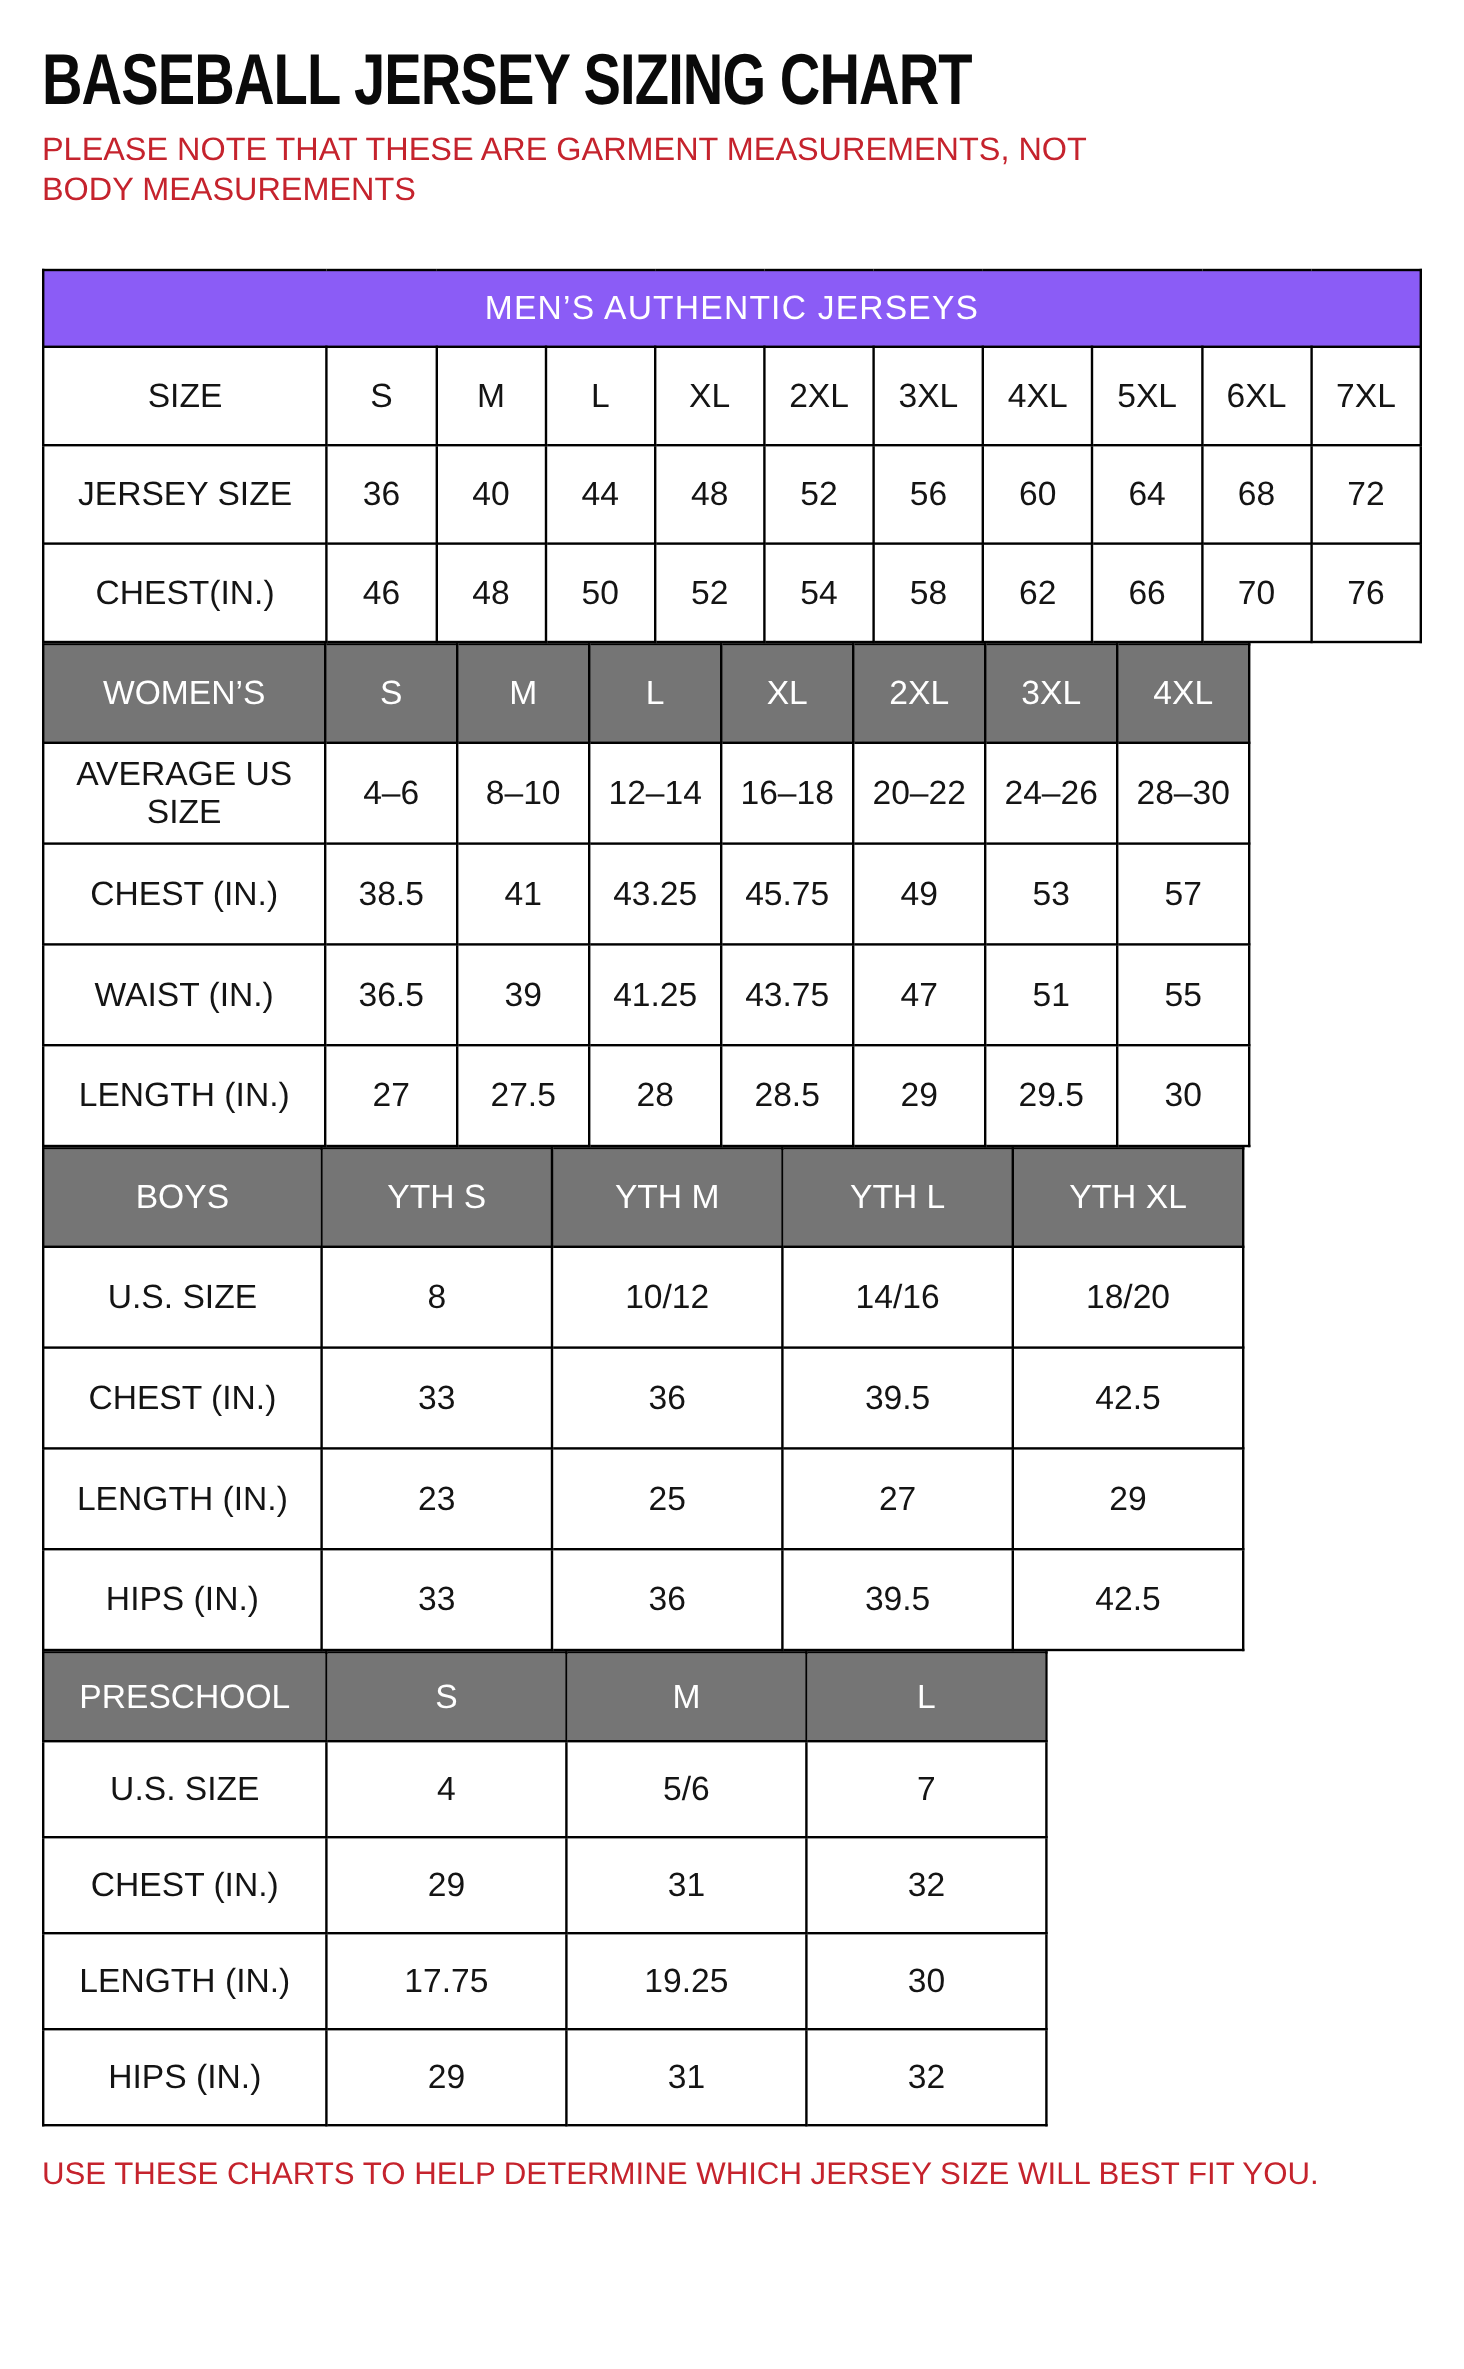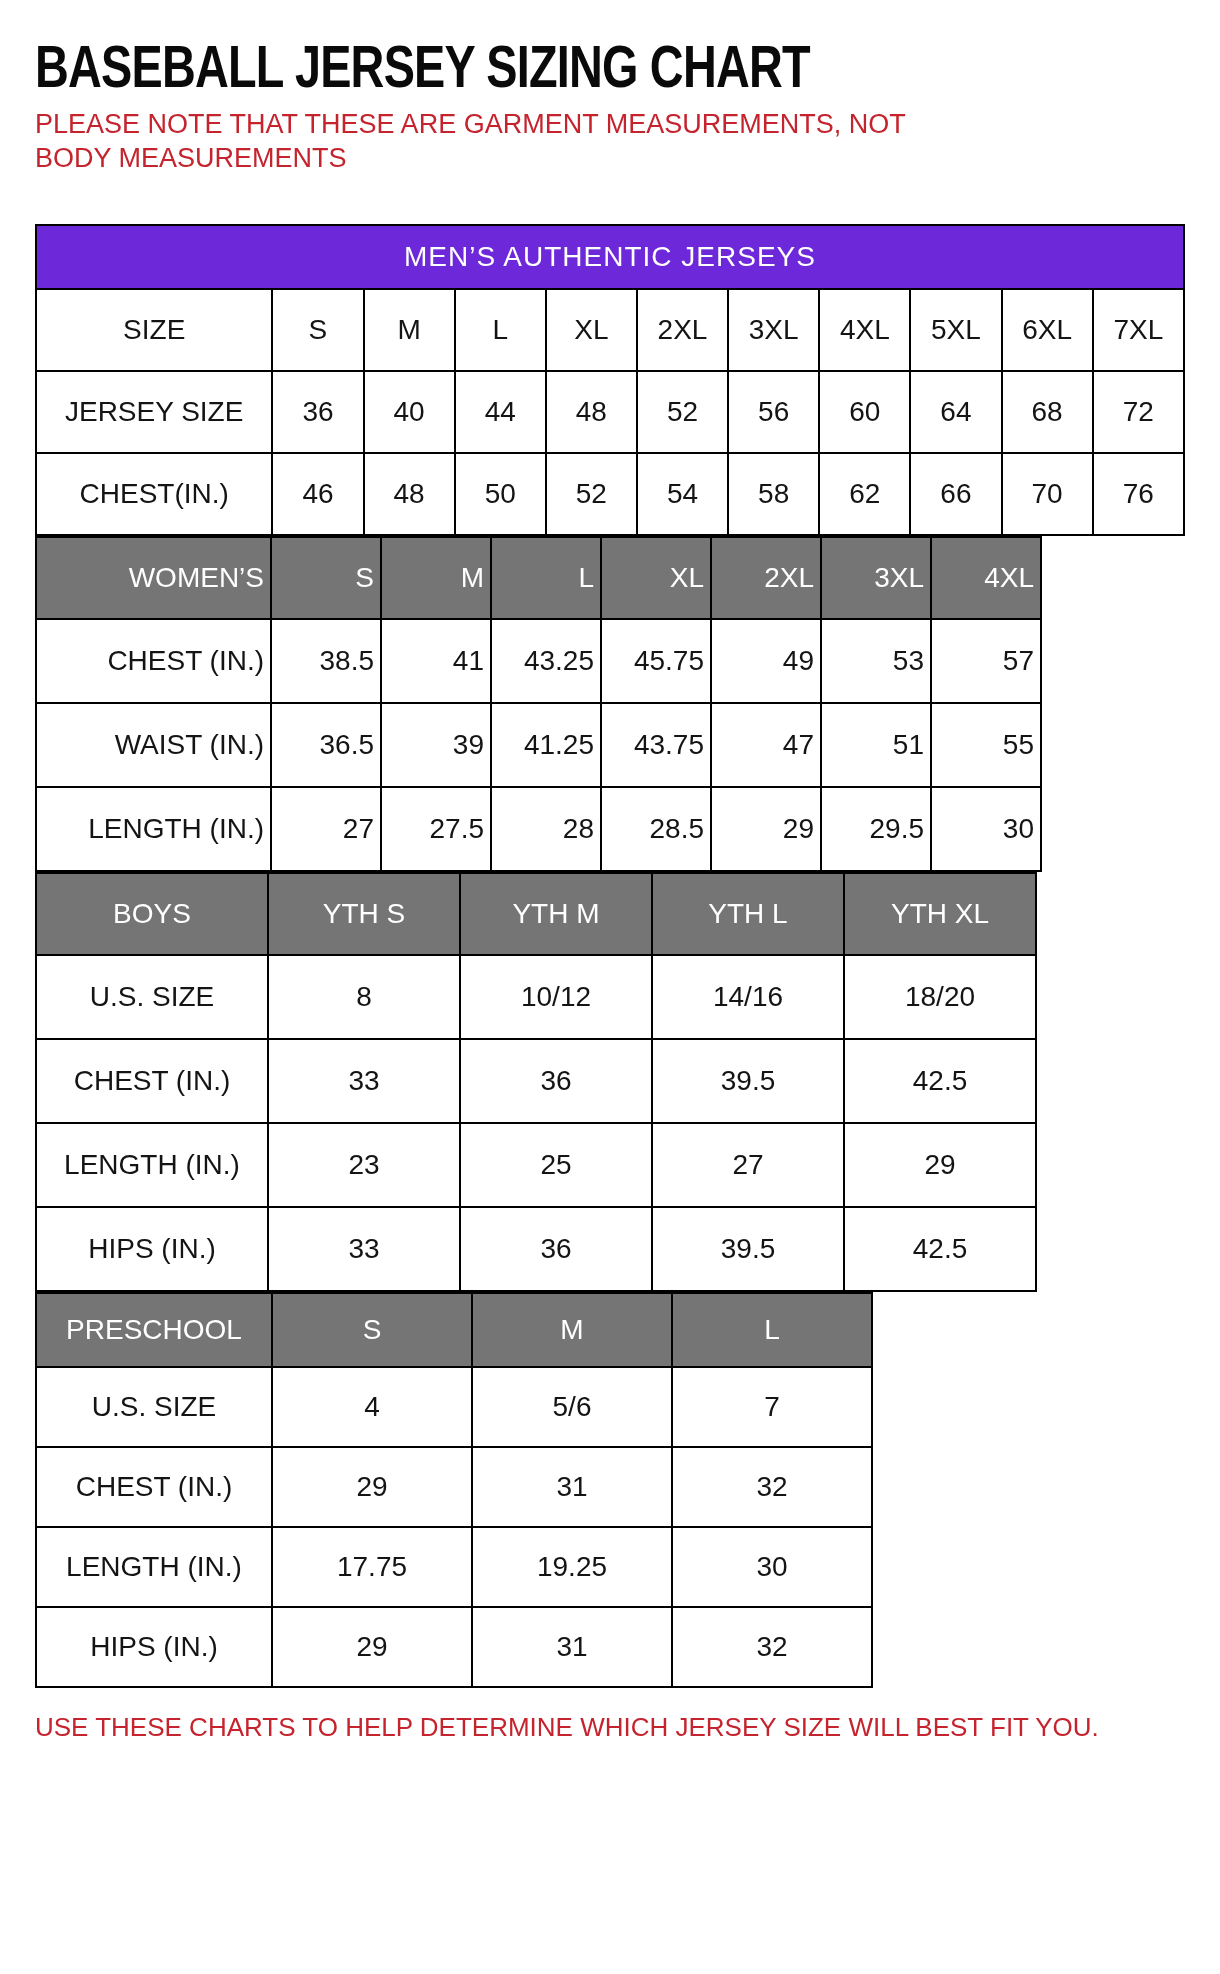--- a/index.html
+++ b/index.html
@@ -46,21 +46,21 @@
     border:2px solid #000;
     text-align:center;
     vertical-align:middle;
     font-size:28px;
     font-weight:400;
     padding:0 6px;
     overflow:hidden;
   }
   
   .band{
-    background:#6d28d9;
+    background:#8b5cf6;
     color:#ffffff;
     font-size:31px;
     font-weight:400;
     letter-spacing:1px;
     border-color:#757575 #757575 #000 #757575;
   }
   .ghead{
     background:#757575;
     color:#ffffff;
     font-size:28px;
@@ -68,21 +68,21 @@
   }
   .lbl{padding:0 20px;}
 
   
   .mens{width:1150px;margin-bottom:46px;}
   .mens .band{height:62px;}
   .mens td{height:80px;}
 
   .womens{width:1005px;margin-bottom:32px;}
   .womens .ghead{height:80px;}
-  .womens td{height:82px;text-align:right;}
+  .womens td{height:82px;}
 
   .boys{width:1000px;margin-bottom:28px;}
   .boys .ghead{height:80px;}
   .boys td{height:82px;}
 
   .preschool{width:835px;}
   .preschool .ghead{height:72px;}
   .preschool td{height:78px;}
 </style>
 </head>
@@ -172,20 +172,30 @@
         <td class="ghead lbl">WOMEN’S</td>
         <td class="ghead">S</td>
         <td class="ghead">M</td>
         <td class="ghead">L</td>
         <td class="ghead">XL</td>
         <td class="ghead">2XL</td>
         <td class="ghead">3XL</td>
         <td class="ghead">4XL</td>
       </tr>
       <tr>
+        <td class="lbl">AVERAGE US SIZE</td>
+        <td>4–6</td>
+        <td>8–10</td>
+        <td>12–14</td>
+        <td>16–18</td>
+        <td>20–22</td>
+        <td>24–26</td>
+        <td>28–30</td>
+      </tr>
+      <tr>
         <td class="lbl">CHEST (IN.)</td>
         <td>38.5</td>
         <td>41</td>
         <td>43.25</td>
         <td>45.75</td>
         <td>49</td>
         <td>53</td>
         <td>57</td>
       </tr>
       <tr>

